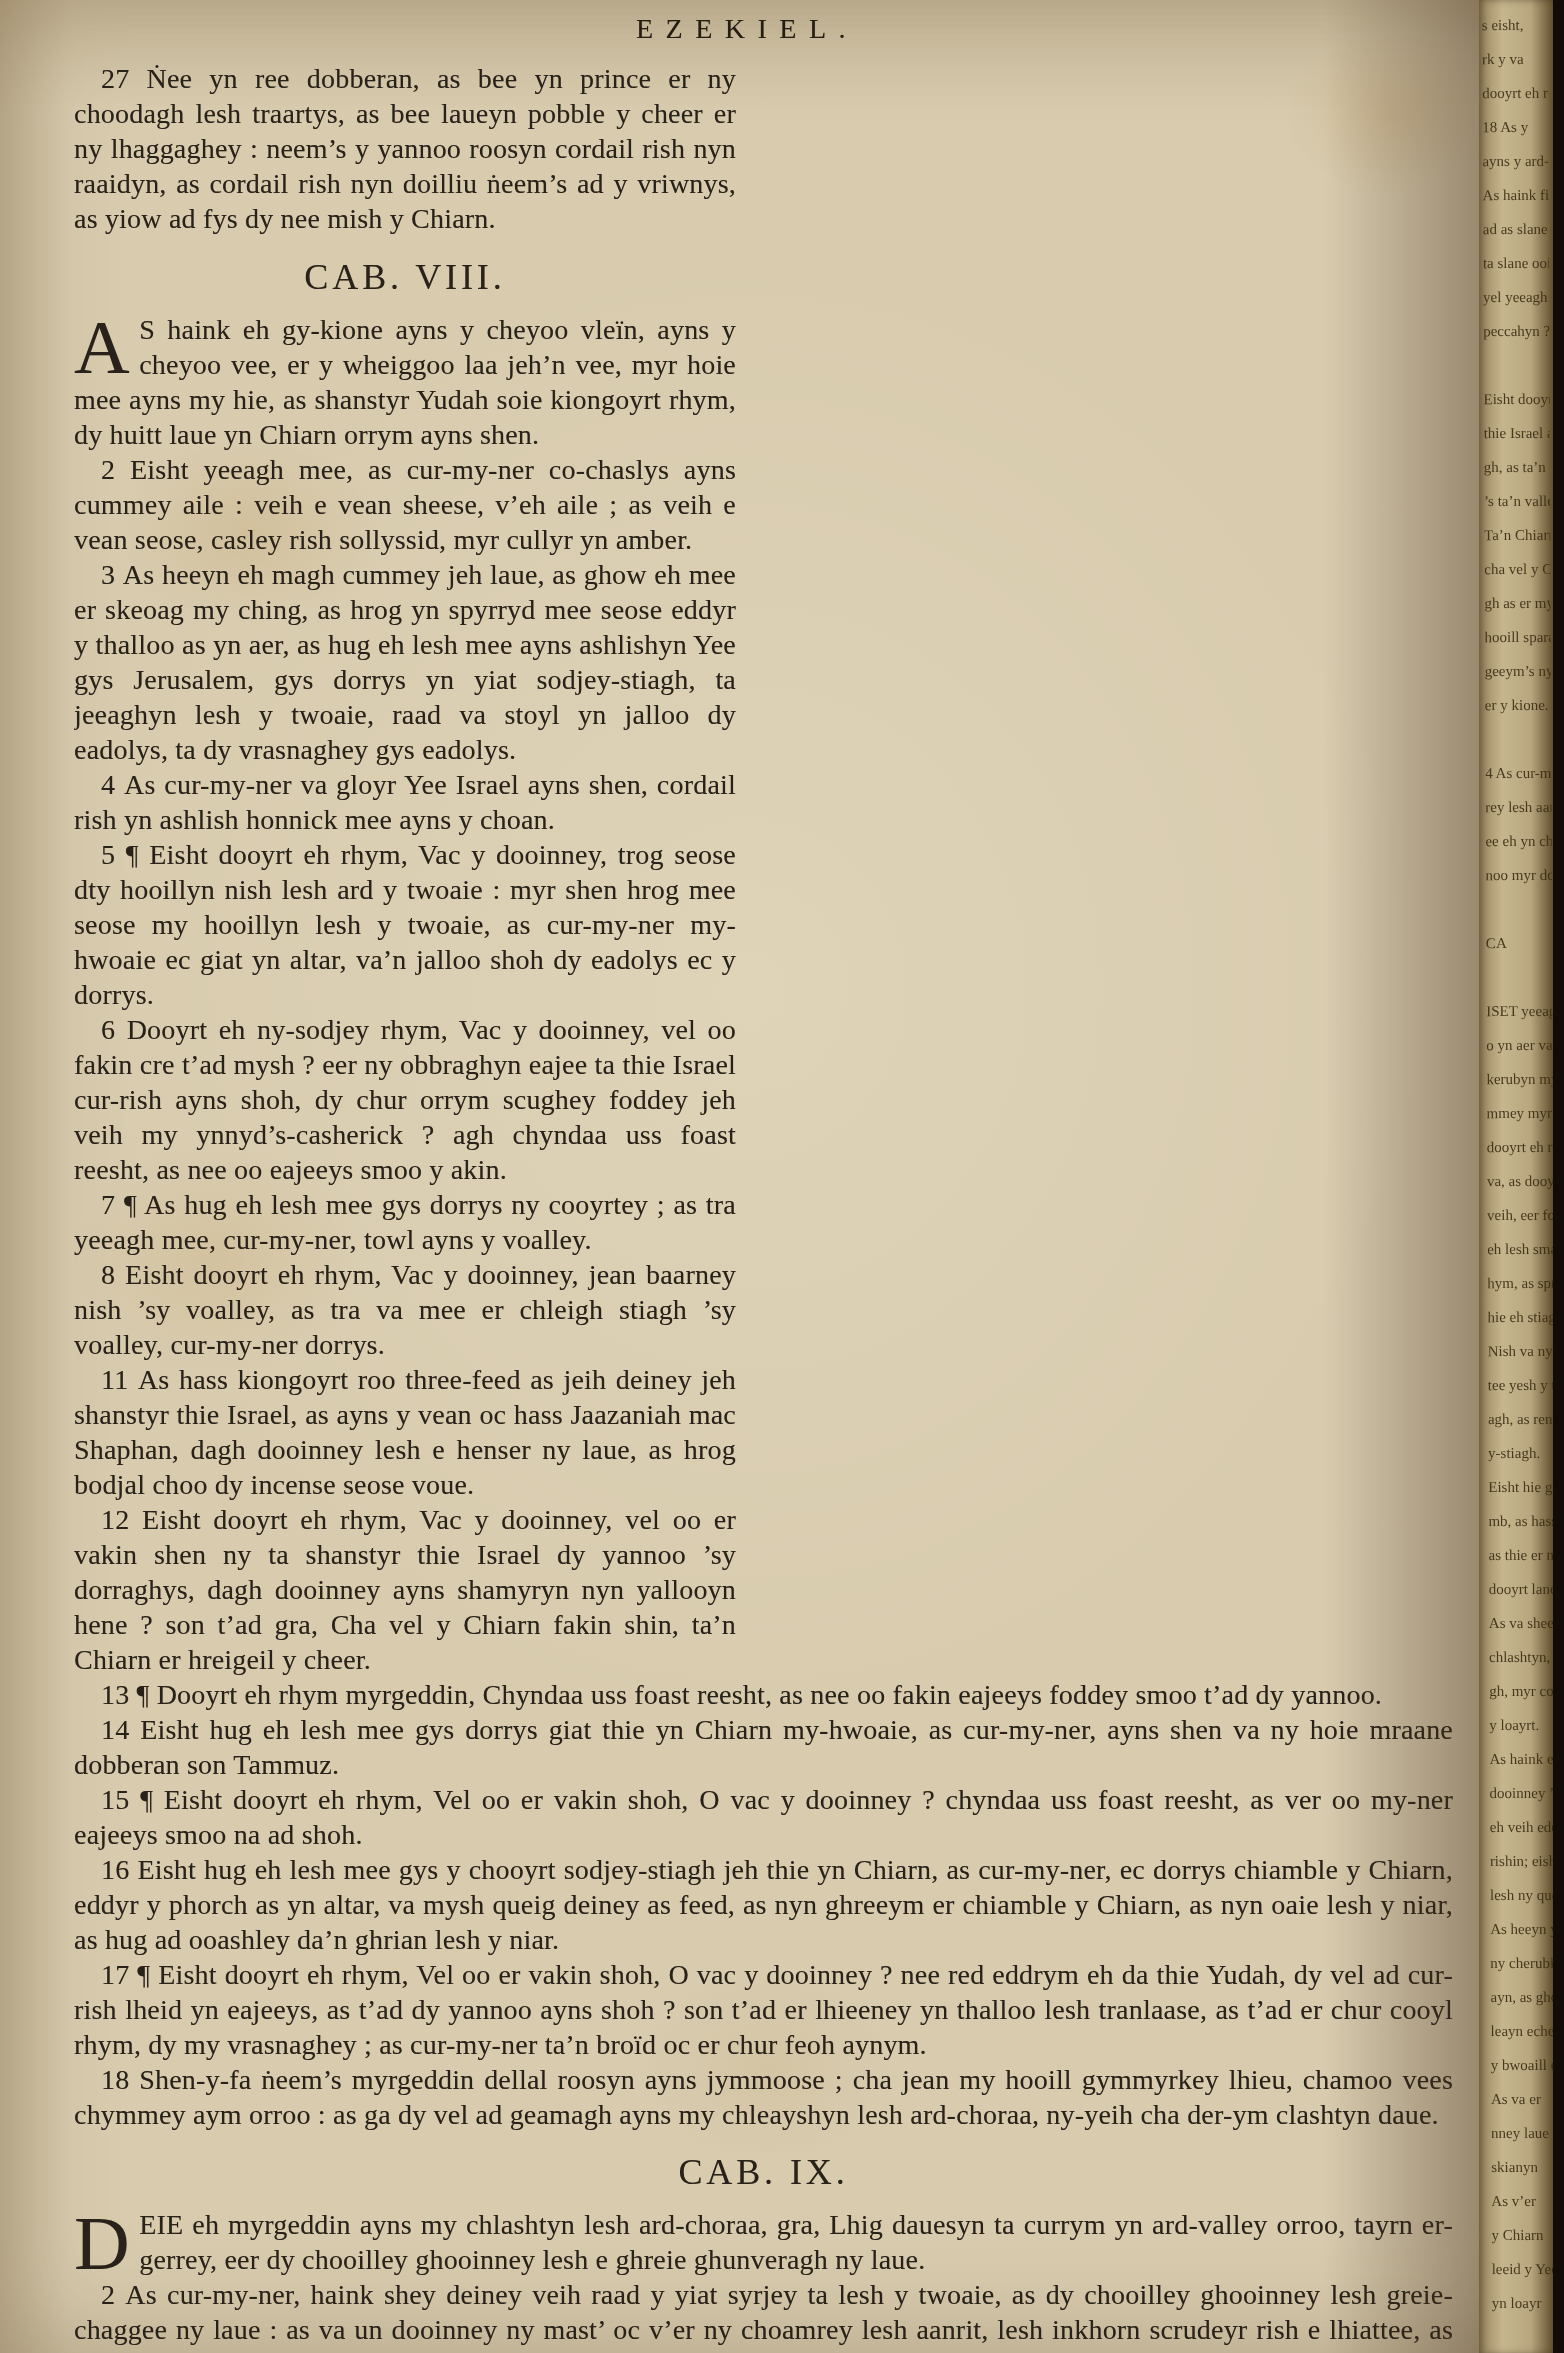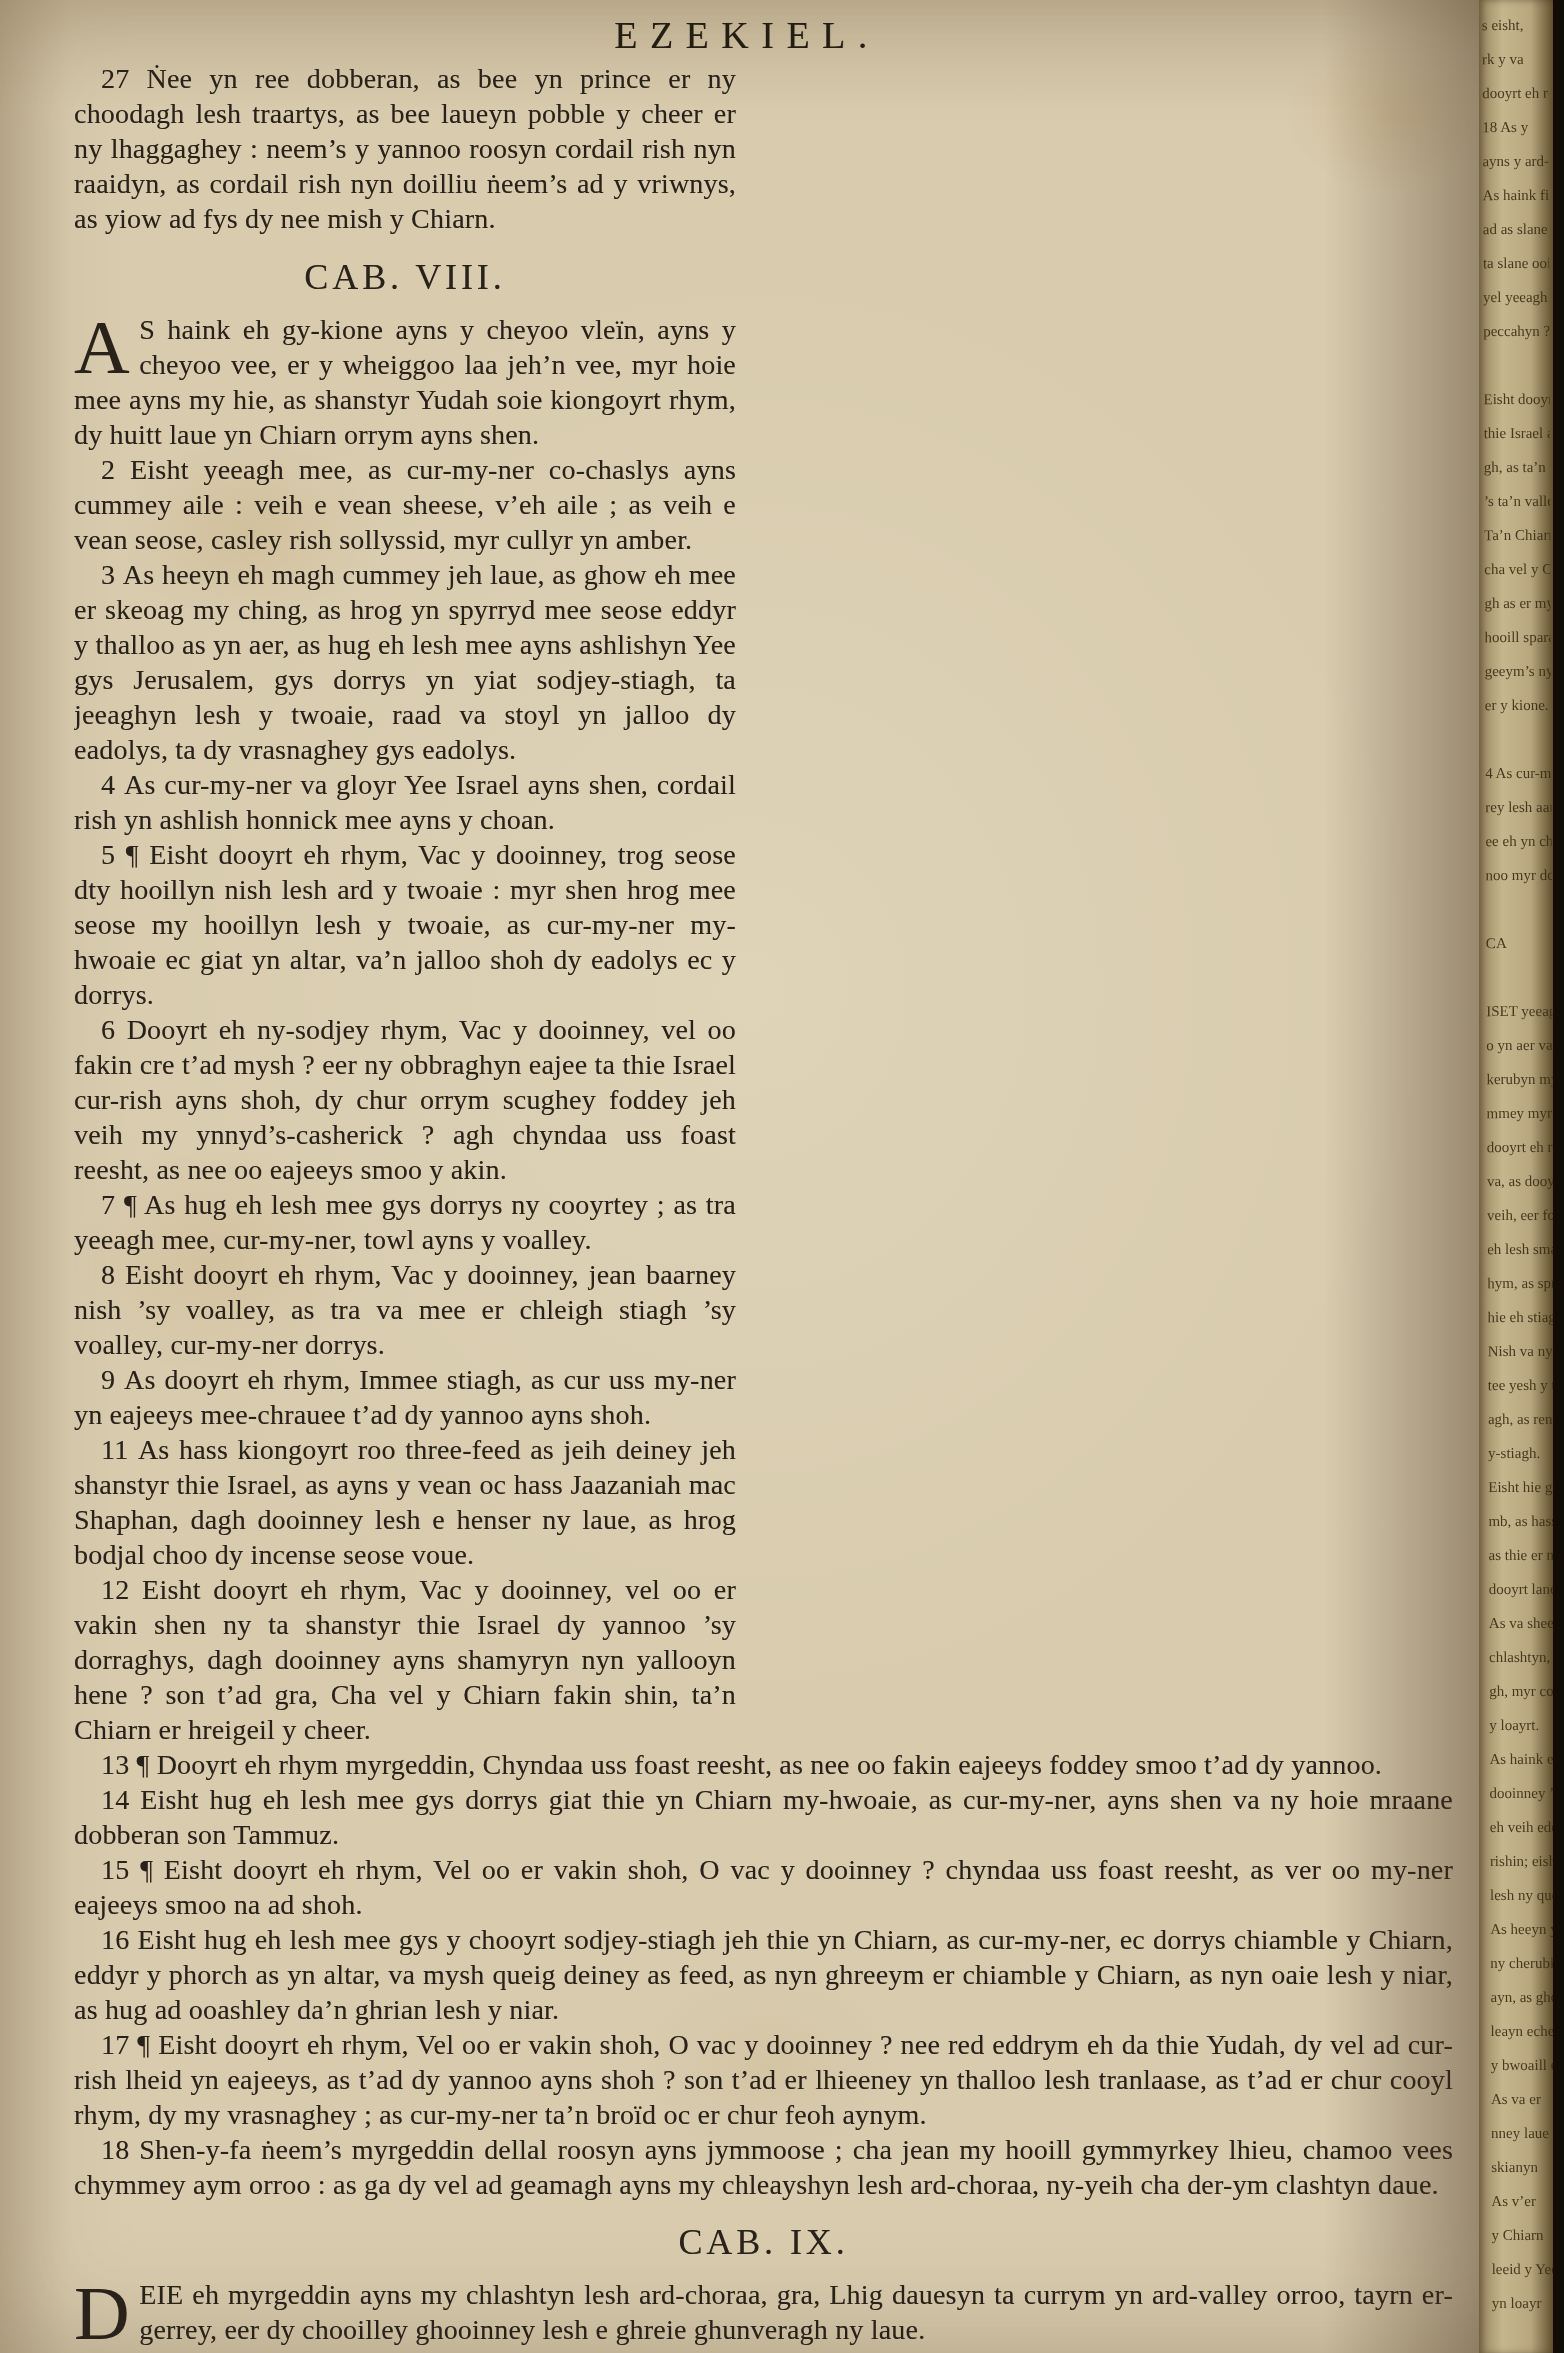--- a/index.html
+++ b/index.html
@@ -15,21 +15,21 @@
     background:
       radial-gradient(55% 40% at 48% 42%, rgba(255,250,230,0.18), rgba(255,250,230,0) 80%),
       linear-gradient(to bottom, rgba(120,95,55,0.12), rgba(120,95,55,0) 110px),
       linear-gradient(to right, rgba(110,85,50,0.16), rgba(110,85,50,0) 70px),
       #d8cbae;
     box-shadow: inset 0 0 110px rgba(92,70,38,0.35);
   }
   .running-head {
     position:absolute; top:12.5px; left:74px; width:1346px;
     text-align:center;
-    font-size:38px; letter-spacing:12.5px;
+    font-size:28px; letter-spacing:12.5px;
     color:#241d12;
     text-shadow:0.3px 0.3px 0.6px rgba(50,38,22,0.35);
   }
   .text-block {
     position:absolute; top:61px; left:74px; width:1379px; bottom:4.7px;
     display:flex;
     overflow:hidden;
     color:#29221a;
     flex-direction:column;
   }
@@ -108,21 +108,20 @@
           <p class="verse"><span class="vnum">27</span>&nbsp;Ṅee yn ree dobberan, as bee yn prince er ny choodagh lesh traartys, as bee laueyn pobble y cheer er ny lhaggaghey : neem’s y yannoo roosyn cordail rish nyn raaidyn, as cordail rish nyn doilliu ṅeem’s ad y vriwnys, as yiow ad fys dy nee mish y Chiarn.</p>
           <p class="chapter-heading">CAB. VIII.</p>
           <p class="verse opening"><span class="dropcap">A</span>S haink eh gy-kione ayns y cheyoo vleïn, ayns y cheyoo vee, er y wheiggoo laa jeh’n vee, myr hoie mee ayns my hie, as shanstyr Yudah soie kiongoyrt rhym, dy huitt laue yn Chiarn orrym ayns shen.</p>
           <p class="verse"><span class="vnum">2</span>&nbsp;Eisht yeeagh mee, as cur-my-ner co-chaslys ayns cummey aile : veih e vean sheese, v’eh aile ; as veih e vean seose, casley rish sollyssid, myr cullyr yn amber.</p>
           <p class="verse"><span class="vnum">3</span>&nbsp;As heeyn eh magh cummey jeh laue, as ghow eh mee er skeoag my ching, as hrog yn spyrryd mee seose eddyr y thalloo as yn aer, as hug eh lesh mee ayns ashlishyn Yee gys Jerusalem, gys dorrys yn yiat sodjey-stiagh, ta jeeaghyn lesh y twoaie, raad va stoyl yn jalloo dy eadolys, ta dy vrasnaghey gys eadolys.</p>
           <p class="verse"><span class="vnum">4</span>&nbsp;As cur-my-ner va gloyr Yee Israel ayns shen, cordail rish yn ashlish honnick mee ayns y choan.</p>
           <p class="verse"><span class="vnum">5</span>&nbsp;¶ Eisht dooyrt eh rhym, Vac y dooinney, trog seose dty hooillyn nish lesh ard y twoaie : myr shen hrog mee seose my hooillyn lesh y twoaie, as cur-my-ner my-hwoaie ec giat yn altar, va’n jalloo shoh dy eadolys ec y dorrys.</p>
           <p class="verse"><span class="vnum">6</span>&nbsp;Dooyrt eh ny-sodjey rhym, Vac y dooinney, vel oo fakin cre t’ad mysh ? eer ny obbraghyn eajee ta thie Israel cur-rish ayns shoh, dy chur orrym scughey foddey jeh veih my ynnyd’s-casherick ? agh chyndaa uss foast reesht, as nee oo eajeeys smoo y akin.</p>
           <p class="verse"><span class="vnum">7</span>&nbsp;¶ As hug eh lesh mee gys dorrys ny cooyrtey ; as tra yeeagh mee, cur-my-ner, towl ayns y voalley.</p>
           <p class="verse"><span class="vnum">8</span>&nbsp;Eisht dooyrt eh rhym, Vac y dooinney, jean baarney nish ’sy voalley, as tra va mee er chleigh stiagh ’sy voalley, cur-my-ner dorrys.</p>
-          <p class="verse"><span class="vnum">9</span>&nbsp;As dooyrt eh rhym, Immee stiagh, as cur uss my-ner yn eajeeys mee-chrauee t’ad dy yannoo ayns shoh.</p>
           <p class="verse"><span class="vnum">11</span>&nbsp;As hass kiongoyrt roo three-feed as jeih deiney jeh shanstyr thie Israel, as ayns y vean oc hass Jaazaniah mac Shaphan, dagh dooinney lesh e henser ny laue, as hrog bodjal choo dy incense seose voue.</p>
           <p class="verse"><span class="vnum">12</span>&nbsp;Eisht dooyrt eh rhym, Vac y dooinney, vel oo er vakin shen ny ta shanstyr thie Israel dy yannoo ’sy dorraghys, dagh dooinney ayns shamyryn nyn yallooyn hene ? son t’ad gra, Cha vel y Chiarn fakin shin, ta’n Chiarn er hreigeil y cheer.</p>
         </div>
       <div class="col-rule"></div>
       <div class="column right" id="col-right">
           <p class="verse"><span class="vnum">13</span>&nbsp;¶ Dooyrt eh rhym myrgeddin, Chyndaa uss foast reesht, as nee oo fakin eajeeys foddey smoo t’ad dy yannoo.</p>
           <p class="verse"><span class="vnum">14</span>&nbsp;Eisht hug eh lesh mee gys dorrys giat thie yn Chiarn my-hwoaie, as cur-my-ner, ayns shen va ny hoie mraane dobberan son Tammuz.</p>
           <p class="verse"><span class="vnum">15</span>&nbsp;¶ Eisht dooyrt eh rhym, Vel oo er vakin shoh, O vac y dooinney ? chyndaa uss foast reesht, as ver oo my-ner eajeeys smoo na ad shoh.</p>
           <p class="verse"><span class="vnum">16</span>&nbsp;Eisht hug eh lesh mee gys y chooyrt sodjey-stiagh jeh thie yn Chiarn, as cur-my-ner, ec dorrys chiamble y Chiarn, eddyr y phorch as yn altar, va mysh queig deiney as feed, as nyn ghreeym er chiamble y Chiarn, as nyn oaie lesh y niar, as hug ad ooashley da’n ghrian lesh y niar.</p>
           <p class="verse"><span class="vnum">17</span>&nbsp;¶ Eisht dooyrt eh rhym, Vel oo er vakin shoh, O vac y dooinney ? nee red eddrym eh da thie Yudah, dy vel ad cur-rish lheid yn eajeeys, as t’ad dy yannoo ayns shoh ? son t’ad er lhieeney yn thalloo lesh tranlaase, as t’ad er chur cooyl rhym, dy my vrasnaghey ; as cur-my-ner ta’n broïd oc er chur feoh aynym.</p>

